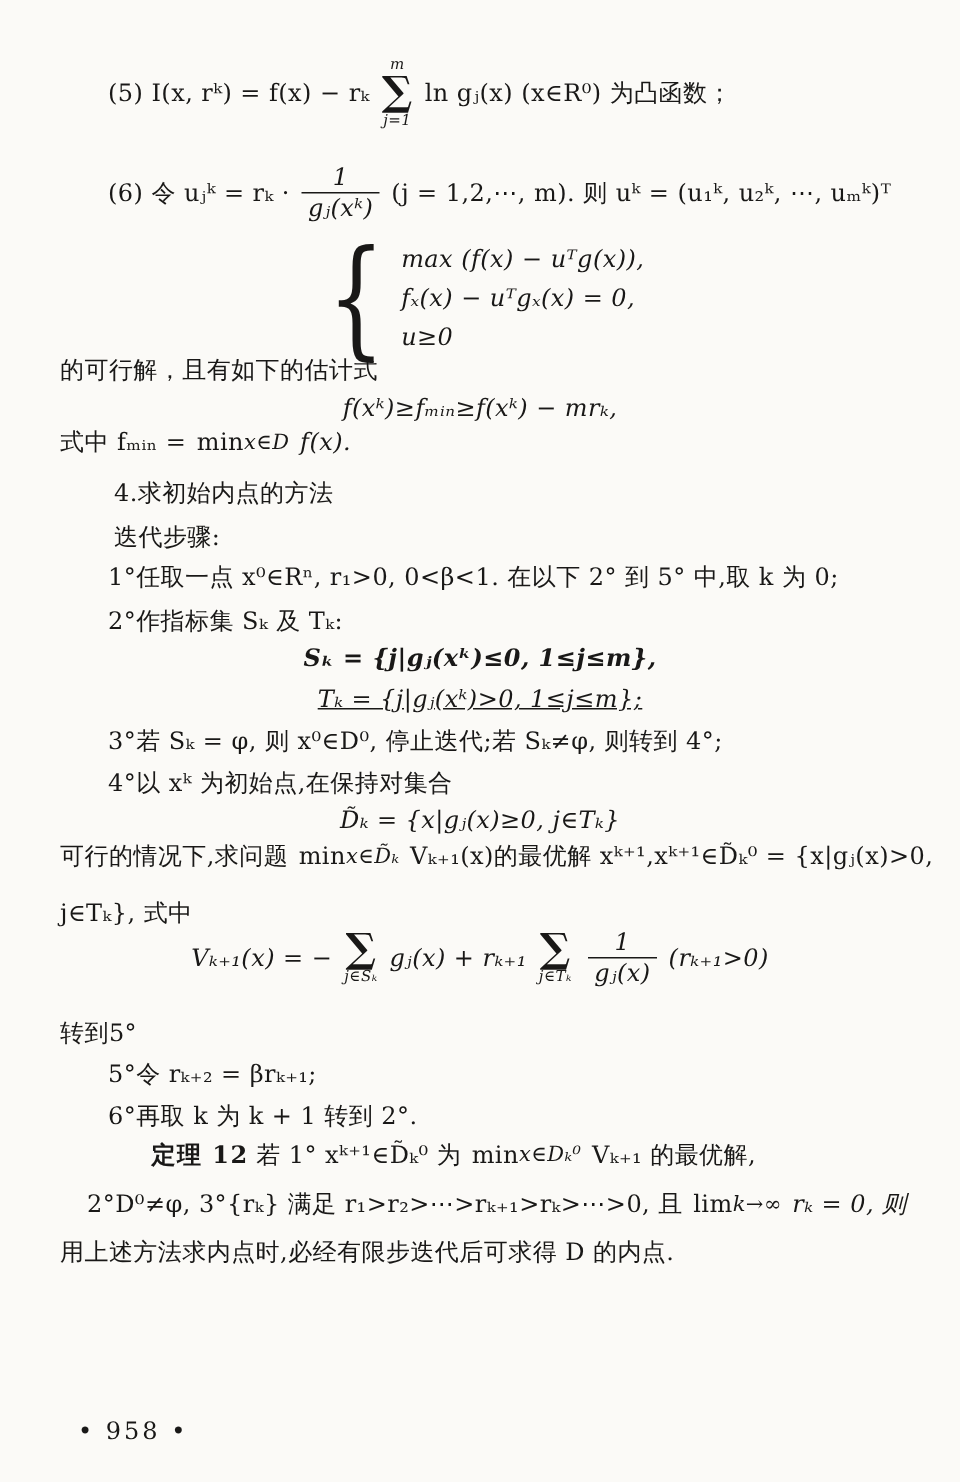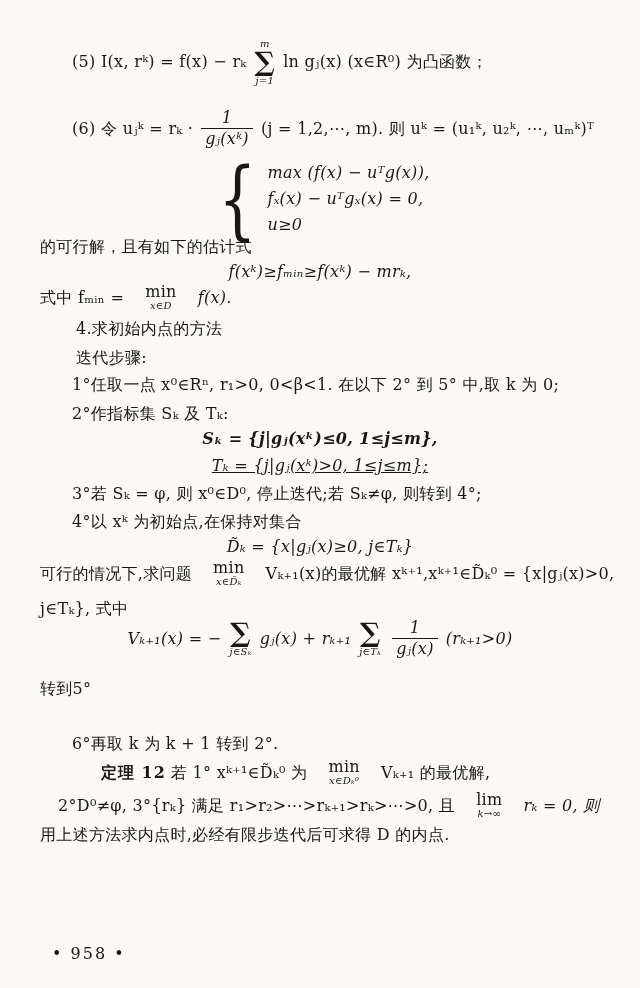--- a/index.html
+++ b/index.html
@@ -11,23 +11,23 @@
   .page{position:relative;width:640px;height:988px;}
   .abs{position:absolute;white-space:nowrap;letter-spacing:.3px;line-height:22px;}
   .row{display:flex;align-items:center;gap:5px;}
   .ctr{left:0;width:640px;display:flex;justify-content:center;}
   .seg{display:inline-block;}
   .msum{display:inline-flex;flex-direction:column;align-items:center;line-height:1;margin:0 3px;}
   .msum .sigma{font-size:27px;line-height:.95;font-weight:bold;}
   .msum .lim{font-size:10px;font-style:italic;line-height:1.1;}
   .mfrac{display:inline-flex;flex-direction:column;align-items:center;line-height:1.25;margin:0 3px;font-style:italic;}
   .mfrac .den{border-top:1.5px solid #191817;padding:0 4px;}
-  .munder{display:inline-flex;flex-direction:column;align-items:center;line-height:1;margin:0 16px;}
+  .munder{display:inline-flex;flex-direction:row;align-items:center;line-height:1;margin:0 2px;}
   .munder .word{line-height:1;}
-  .munder .lim{font-size:10px;font-style:italic;line-height:1.2;}
+  .munder .lim{font-size:14px;font-style:italic;line-height:1.2;}
   .sys{display:flex;align-items:center;}
   .brace{font-size:86px;line-height:1;transform:scaleX(.7);font-weight:400;margin-right:2px;}
   .sysrows{display:flex;flex-direction:column;gap:4px;font-style:italic;}
   .math{font-style:italic;}
   .bold{font-weight:bold;letter-spacing:1px;margin-left:29px;}
   .pnum{letter-spacing:2px;}
 </style>
 </head>
 <body>
 
@@ -125,20 +125,21 @@
       <span class="mfrac">
         <span class="num">1</span>
         <span class="den">gⱼ(x)</span>
       </span>
       <span class="seg">(rₖ₊₁&gt;0)</span>
     </div>
   </div>
 
   <div class="abs" style="left:40px;top:678px;text-align:center;">转到5°</div>
 
+  <div class="abs" style="left:72px;top:705px;">5°令 rₖ₊₂ = βrₖ₊₁;</div>
   <div class="abs" style="left:72px;top:733px;">6°再取 k 为 k + 1 转到 2°.</div>
 
   <div class="abs row" style="left:72px;top:759px;">
     <span class="seg bold">定理 12</span>
     <span class="seg">若 1° xᵏ⁺¹∈D̃ₖ⁰ 为</span>
     <span class="munder">
       <span class="word">min</span>
       <span class="lim">x∈Dₖ⁰</span>
     </span>
     <span class="seg">Vₖ₊₁ 的最优解,</span>

